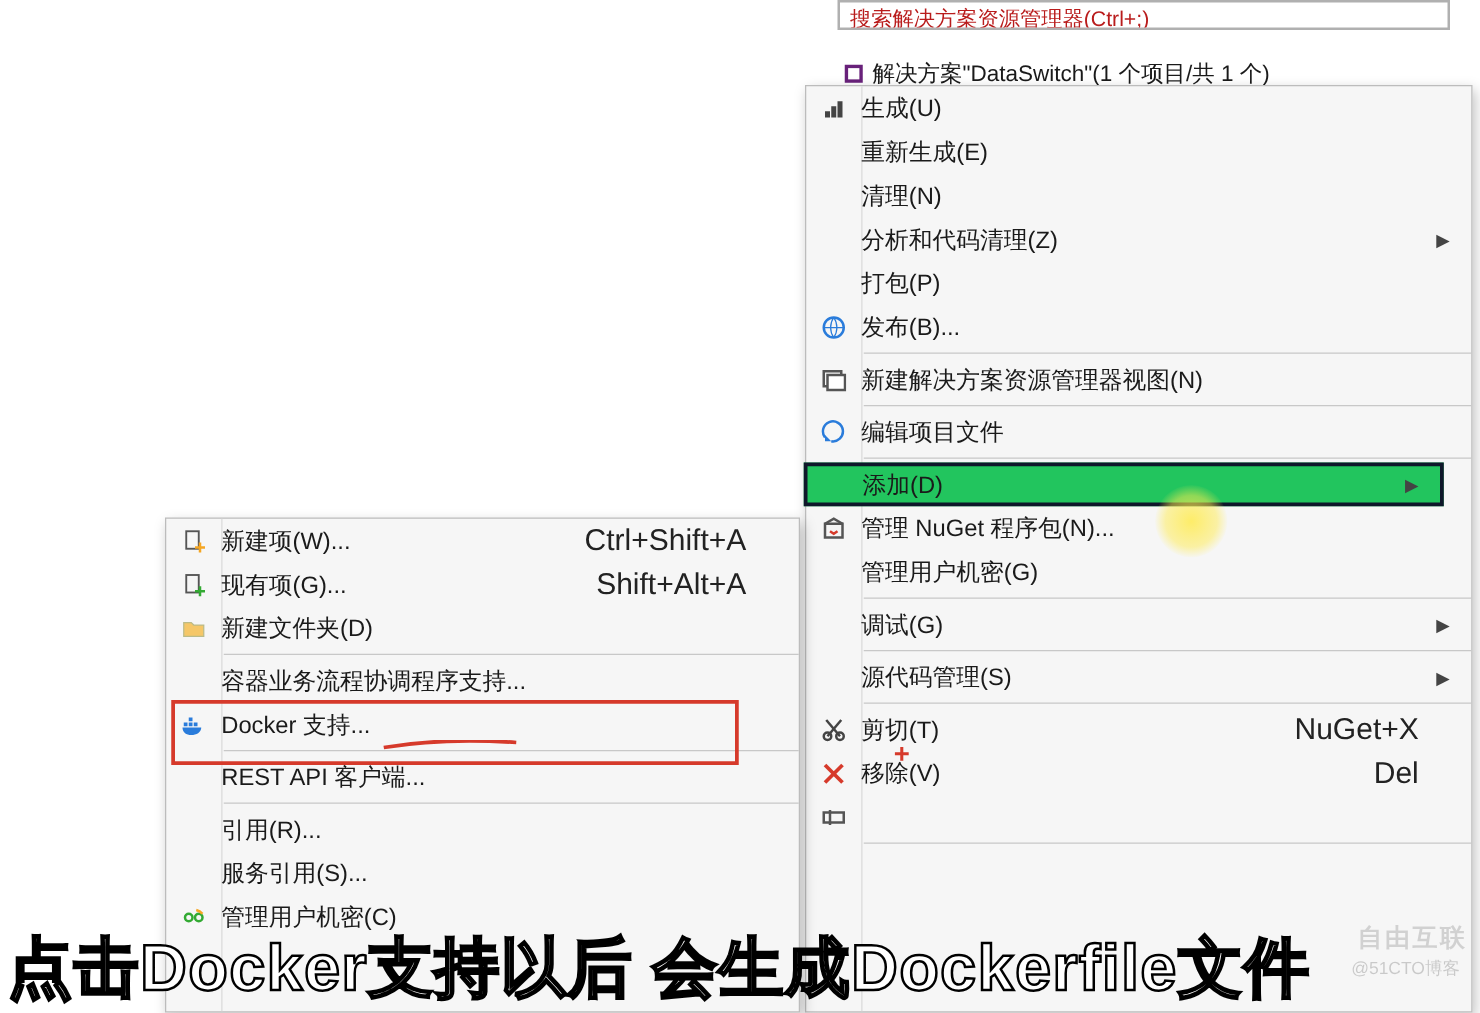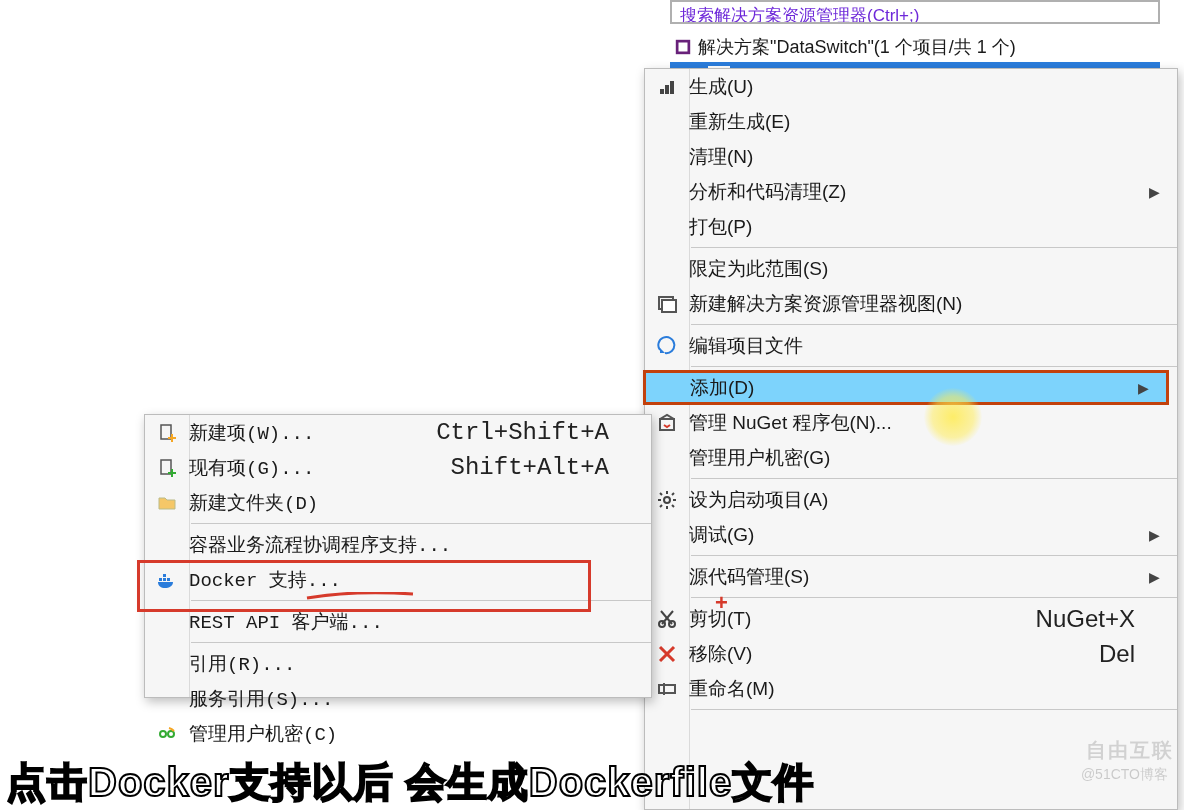--- a/index.html
+++ b/index.html
@@ -17,23 +17,23 @@
   
   .solution-panel {
     position: absolute;
     top: 0;
     left: 670px;
     width: 490px;
   }
   .search-box {
     border: 2px solid #b0b0b0;
     padding: 2px 8px;
-    color: #6d28d9;
+    color: #b91c1c;
     font-size: 17px;
-    margin-bottom: 8px;
+    margin-bottom: 20px;
     background: #fff;
     height: 24px;
     overflow: hidden;
   }
   .solution-row, .project-row {
     display: flex;
     align-items: center;
     gap: 6px;
     padding: 3px 4px;
     font-size: 18px;
@@ -66,39 +66,38 @@
     border: 1px solid #bcbcbc;
     box-shadow: 2px 4px 10px rgba(0,0,0,0.25);
   }
   .main-menu {
     left: 644px;
     top: 68px;
     width: 534px;
     height: 742px;
   }
   .sub-menu {
-    left: 144px;
+    left: 132px;
     top: 414px;
     width: 508px;
-    height: 284px;
-    font-family: Liberation Mono, monospace;
+    height: 396px;
   }
   .menu-item {
     display: flex;
     align-items: center;
     height: 35px;
     padding: 0 16px 0 0;
     position: relative;
     cursor: default;
   }
   .menu-item.highlighted {
-    background: #7dd3fc;
-    border: 3px solid #c2410c;
+    background: #22c55e;
+    border: 3px solid #0f172a;
     margin-left: -2px;
-    margin-right: 8px;
+    margin-right: 22px;
   }
   .menu-icon-col {
     width: 44px;
     display: flex;
     align-items: center;
     justify-content: center;
   }
   .menu-label { flex: 1; font-size: 19px; }
   .menu-shortcut { font-size: 24px; color: #222; margin-right: 8px; }
   .menu-arrow { font-size: 14px; color: #444; margin-left: 6px; width: 12px;}
@@ -125,21 +124,21 @@
     width: 454px;
     height: 52px;
     pointer-events: none;
   }
 
   
   .caption {
     position: absolute;
     left: 6px;
     bottom: 0;
-    font-size: 40px;
+    font-size: 52px;
     font-weight: bold;
     color: #fff;
     -webkit-text-stroke: 2px #000;
     text-stroke: 2px #000;
     letter-spacing: 1px;
   }
 
   
   .click-spot {
     position: absolute;
@@ -243,26 +242,31 @@
       <div class="menu-item">
         <span class="menu-icon-col"></span>
         <span class="menu-label">分析和代码清理(Z)</span>
         <span class="menu-arrow">▶</span>
       </div>
       <div class="menu-item">
         <span class="menu-icon-col"></span>
         <span class="menu-label">打包(P)</span>
         <span class="menu-arrow"></span>
       </div>
-      <div class="menu-sep"></div>
-      <div class="menu-item">
-        <span class="menu-icon-col"></span>
-        <span class="menu-label">限定为此范围(S)</span>
-        <span class="menu-arrow"></span>
-      </div>
+      <div class="menu-item">
+        <span class="menu-icon-col">
+          <svg class="ico" viewBox="0 0 20 20">
+            <circle cx="10" cy="10" r="8" fill="none" stroke="#2a7cdb" stroke-width="2"></circle>
+            <path d="M2 10h16M10 2a14 14 0 010 16M10 2a14 14 0 000 16" stroke="#2a7cdb" fill="none"></path>
+          </svg>
+        </span>
+        <span class="menu-label">发布(B)...</span>
+        <span class="menu-arrow"></span>
+      </div>
+      <div class="menu-sep"></div>
       <div class="menu-item">
         <span class="menu-icon-col">
           <svg class="ico" viewBox="0 0 20 20">
             <rect x="2" y="3" width="14" height="12" fill="none" stroke="#555" stroke-width="2"></rect>
             <rect x="5" y="6" width="14" height="12" fill="#fff" stroke="#555" stroke-width="2"></rect>
           </svg>
         </span>
         <span class="menu-label">新建解决方案资源管理器视图(N)</span>
         <span class="menu-arrow"></span>
       </div>
@@ -293,39 +297,20 @@
         </span>
         <span class="menu-label">管理 NuGet 程序包(N)...</span>
         <span class="menu-arrow"></span>
       </div>
       <div class="menu-item">
         <span class="menu-icon-col"></span>
         <span class="menu-label">管理用户机密(G)</span>
         <span class="menu-arrow"></span>
       </div>
       <div class="menu-sep"></div>
-      <div class="menu-item">
-        <span class="menu-icon-col">
-          <svg class="ico" viewBox="0 0 20 20">
-            <circle cx="10" cy="10" r="3" fill="none" stroke="#444" stroke-width="2"></circle>
-            <g stroke="#444" stroke-width="2">
-              <line x1="10" y1="1" x2="10" y2="4"></line>
-              <line x1="10" y1="16" x2="10" y2="19"></line>
-              <line x1="1" y1="10" x2="4" y2="10"></line>
-              <line x1="16" y1="10" x2="19" y2="10"></line>
-              <line x1="3" y1="3" x2="5" y2="5"></line>
-              <line x1="15" y1="15" x2="17" y2="17"></line>
-              <line x1="15" y1="5" x2="17" y2="3"></line>
-              <line x1="3" y1="17" x2="5" y2="15"></line>
-            </g>
-          </svg>
-        </span>
-        <span class="menu-label">设为启动项目(A)</span>
-        <span class="menu-arrow"></span>
-      </div>
       <div class="menu-item">
         <span class="menu-icon-col"></span>
         <span class="menu-label">调试(G)</span>
         <span class="menu-arrow">▶</span>
       </div>
       <div class="menu-sep"></div>
       <div class="menu-item">
         <span class="menu-icon-col"></span>
         <span class="menu-label">源代码管理(S)</span>
         <span class="menu-arrow">▶</span>
@@ -355,21 +340,20 @@
         <span class="menu-shortcut">Del</span>
         <span class="menu-arrow"></span>
       </div>
       <div class="menu-item">
         <span class="menu-icon-col">
           <svg class="ico" viewBox="0 0 20 20">
             <rect x="2" y="6" width="16" height="8" fill="none" stroke="#555" stroke-width="2"></rect>
             <line x1="7" y1="4" x2="7" y2="16" stroke="#555" stroke-width="2"></line>
           </svg>
         </span>
-        <span class="menu-label">重命名(M)</span>
         <span class="menu-arrow"></span>
       </div>
       <div class="menu-sep"></div>
     </div>
 </div>
 
 <div class="context-menu sub-menu">
   <div class="gutter"></div>
   <div id="sub-menu-items">
       <div class="menu-item">

